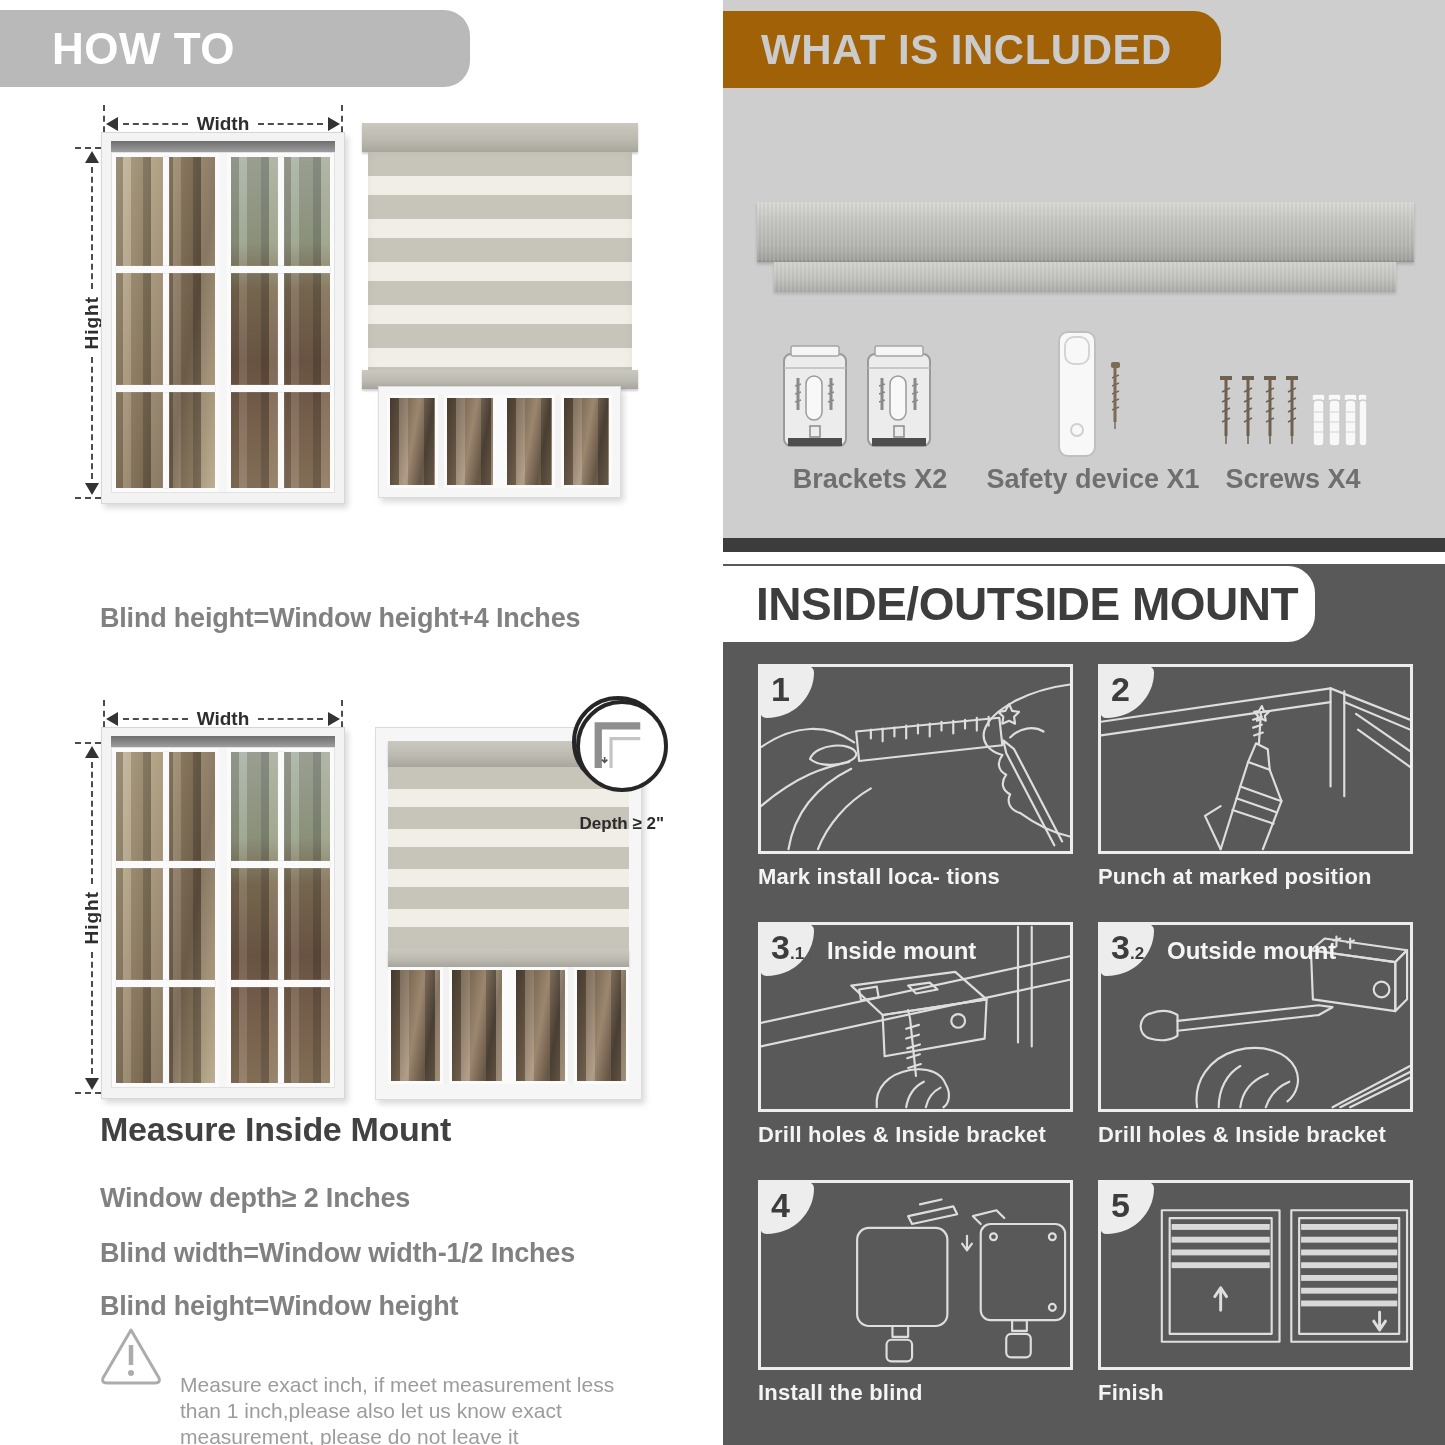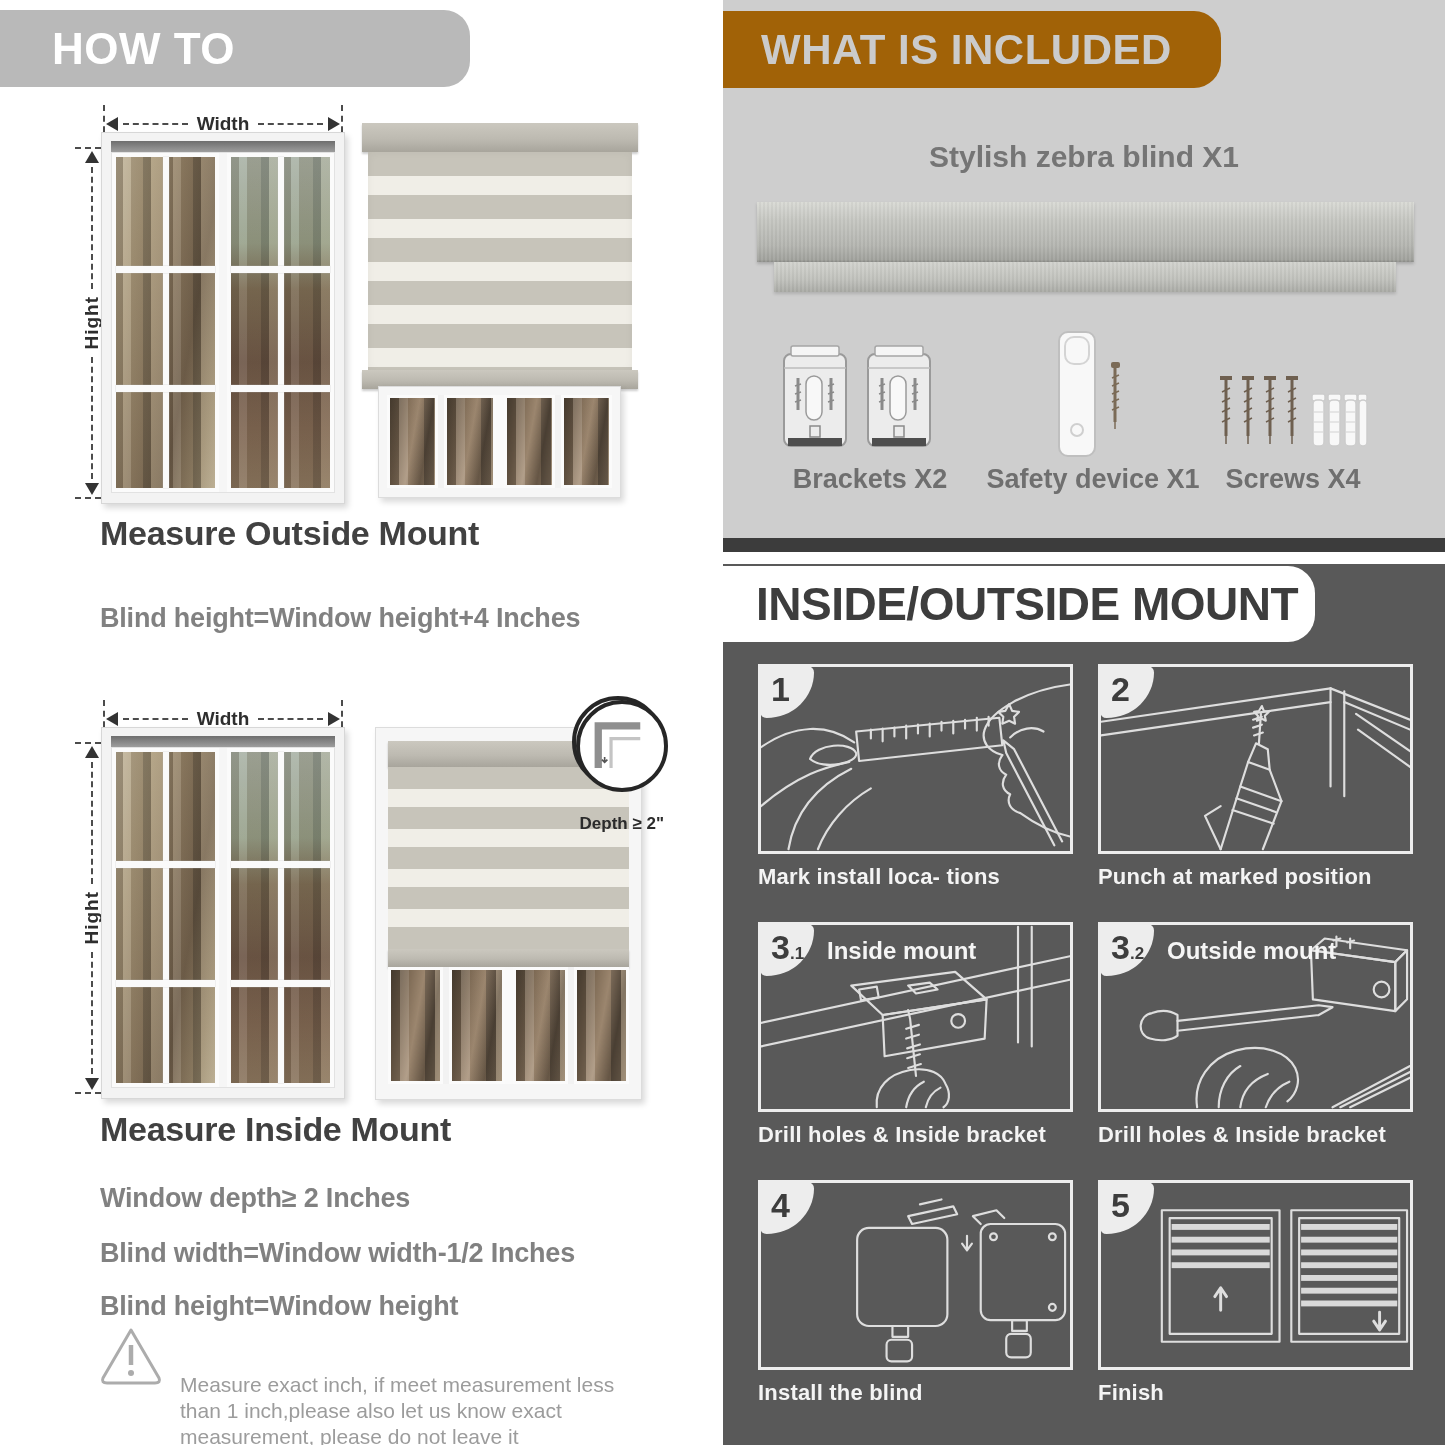--- a/index.html
+++ b/index.html
@@ -160,21 +160,20 @@
         <div class="lp-m"></div>
         <div class="lowpane photo-dark"></div>
         <div class="lp-m" style="width:8px;background:#fafafa;"></div>
         <div class="lowpane photo-dark"></div>
         <div class="lp-m"></div>
         <div class="lowpane photo-dark"></div>
       </div>
     </div>
   </div>
 
-  <div class="abs h-left" style="left:100px;top:514px;">Measure Outside Mount</div>
   <div class="abs t-left" style="left:100px;top:603px;">Blind height=Window height+4 Inches</div>
 
   <div class="abs mw" style="left:75px;top:700px;">
     <div class="dimw">
       <div class="postL"></div>
       <div class="ah-l"></div>
       <div class="dash"></div>
       <span class="lbl">Width</span>
       <div class="dash"></div>
       <div class="ah-r"></div>
@@ -245,21 +244,20 @@
       <line x1="33" y1="20" x2="33" y2="40" stroke="#acacac" stroke-width="4.5"></line>
       <circle cx="33" cy="48" r="3" fill="#acacac"></circle>
     </svg>
   </div>
   <div class="abs warn-text" style="left:180px;top:1324px;width:450px;margin-top:48px;">Measure exact inch, if meet measurement less than 1 inch,please also let us know exact measurement, please do not leave it</div>
 
   <div class="abs right-col">
 
     <div class="included">
       <div class="banner-included">WHAT IS INCLUDED</div>
-      <div class="blind-label">Stylish zebra blind X1</div>
       <div class="rail-top"></div>
       <div class="rail-bot"></div>
 
       <div class="abs" style="left:58px;top:342px;width:155px;height:118px;">
         <svg viewBox="0 0 155 118" width="155" height="118">
           <g>
             <rect x="3" y="12" width="62" height="92" rx="7" fill="#ececec" stroke="#9a9a9a" stroke-width="2"></rect>
             <rect x="10" y="4" width="48" height="10" rx="2" fill="#f5f5f5" stroke="#a5a5a5" stroke-width="1.5"></rect>
             <line x1="3" y1="26" x2="65" y2="26" stroke="#bdbdbd" stroke-width="1.5"></line>
             <rect x="25" y="34" width="16" height="44" rx="8" fill="#f8f8f8" stroke="#9a9a9a" stroke-width="1.5"></rect>

